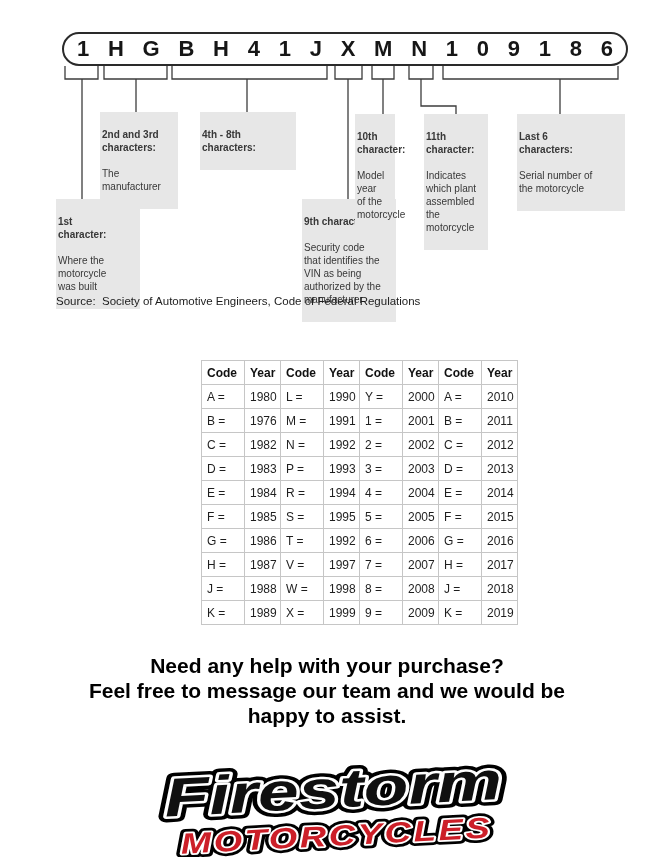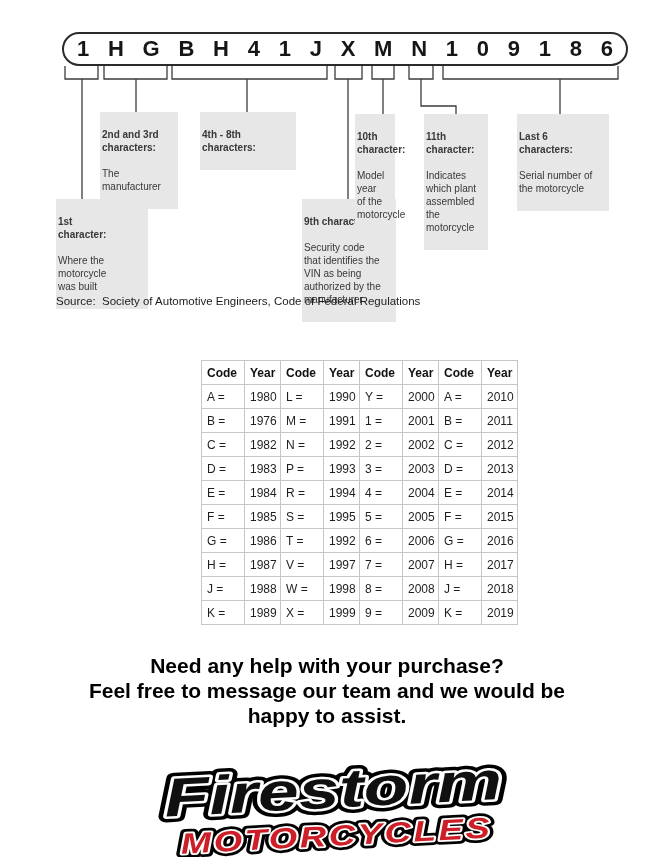--- a/index.html
+++ b/index.html
@@ -95,21 +95,21 @@
         <path d="M348,79 V199"></path>
       <path d="M372,66 V79 H394 V66"></path> 
         <path d="M383,79 V114"></path>
       <path d="M409,66 V79 H433 V66"></path> 
         <path d="M421,79 V106 H456 V114"></path>
       <path d="M443,66 V79 H618 V66"></path> 
         <path d="M560,79 V114"></path>
     </g>
   </svg>
 
-  <div class="box" style="left:56px;top:199px;width:92px;">
+  <div class="box" style="left:56px;top:199px;width:84px;">
     <span class="t">1st
 character:</span>
     <span class="b">Where the
 motorcycle
 was built</span>
   </div>
 
   <div class="box" style="left:100px;top:112px;width:78px;">
     <span class="t">2nd and 3rd
 characters:</span>
@@ -142,21 +142,21 @@
   <div class="box" style="left:424px;top:114px;width:64px;">
     <span class="t">11th
 character:</span>
     <span class="b">Indicates
 which plant
 assembled
 the
 motorcycle</span>
   </div>
 
-  <div class="box" style="left:517px;top:114px;width:92px;">
+  <div class="box" style="left:517px;top:114px;width:108px;">
     <span class="t">Last 6
 characters:</span>
     <span class="b">Serial number of
 the motorcycle</span>
   </div>
 
   <div class="source">Source:  Society of Automotive Engineers, Code of Federal Regulations</div>
 
   <table class="yeartable">
     <thead>

